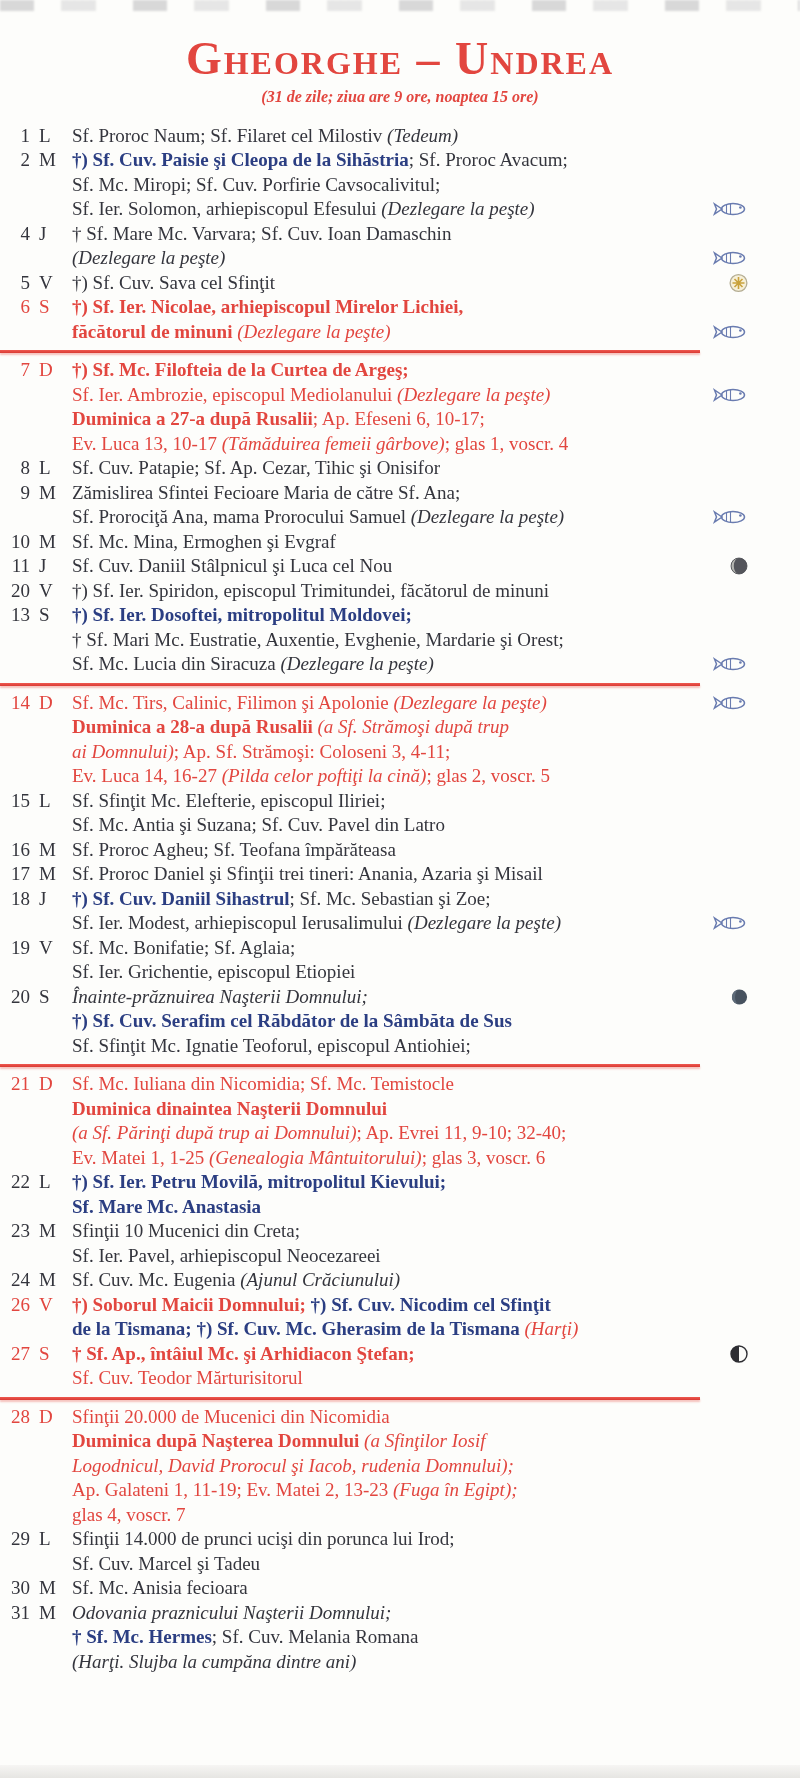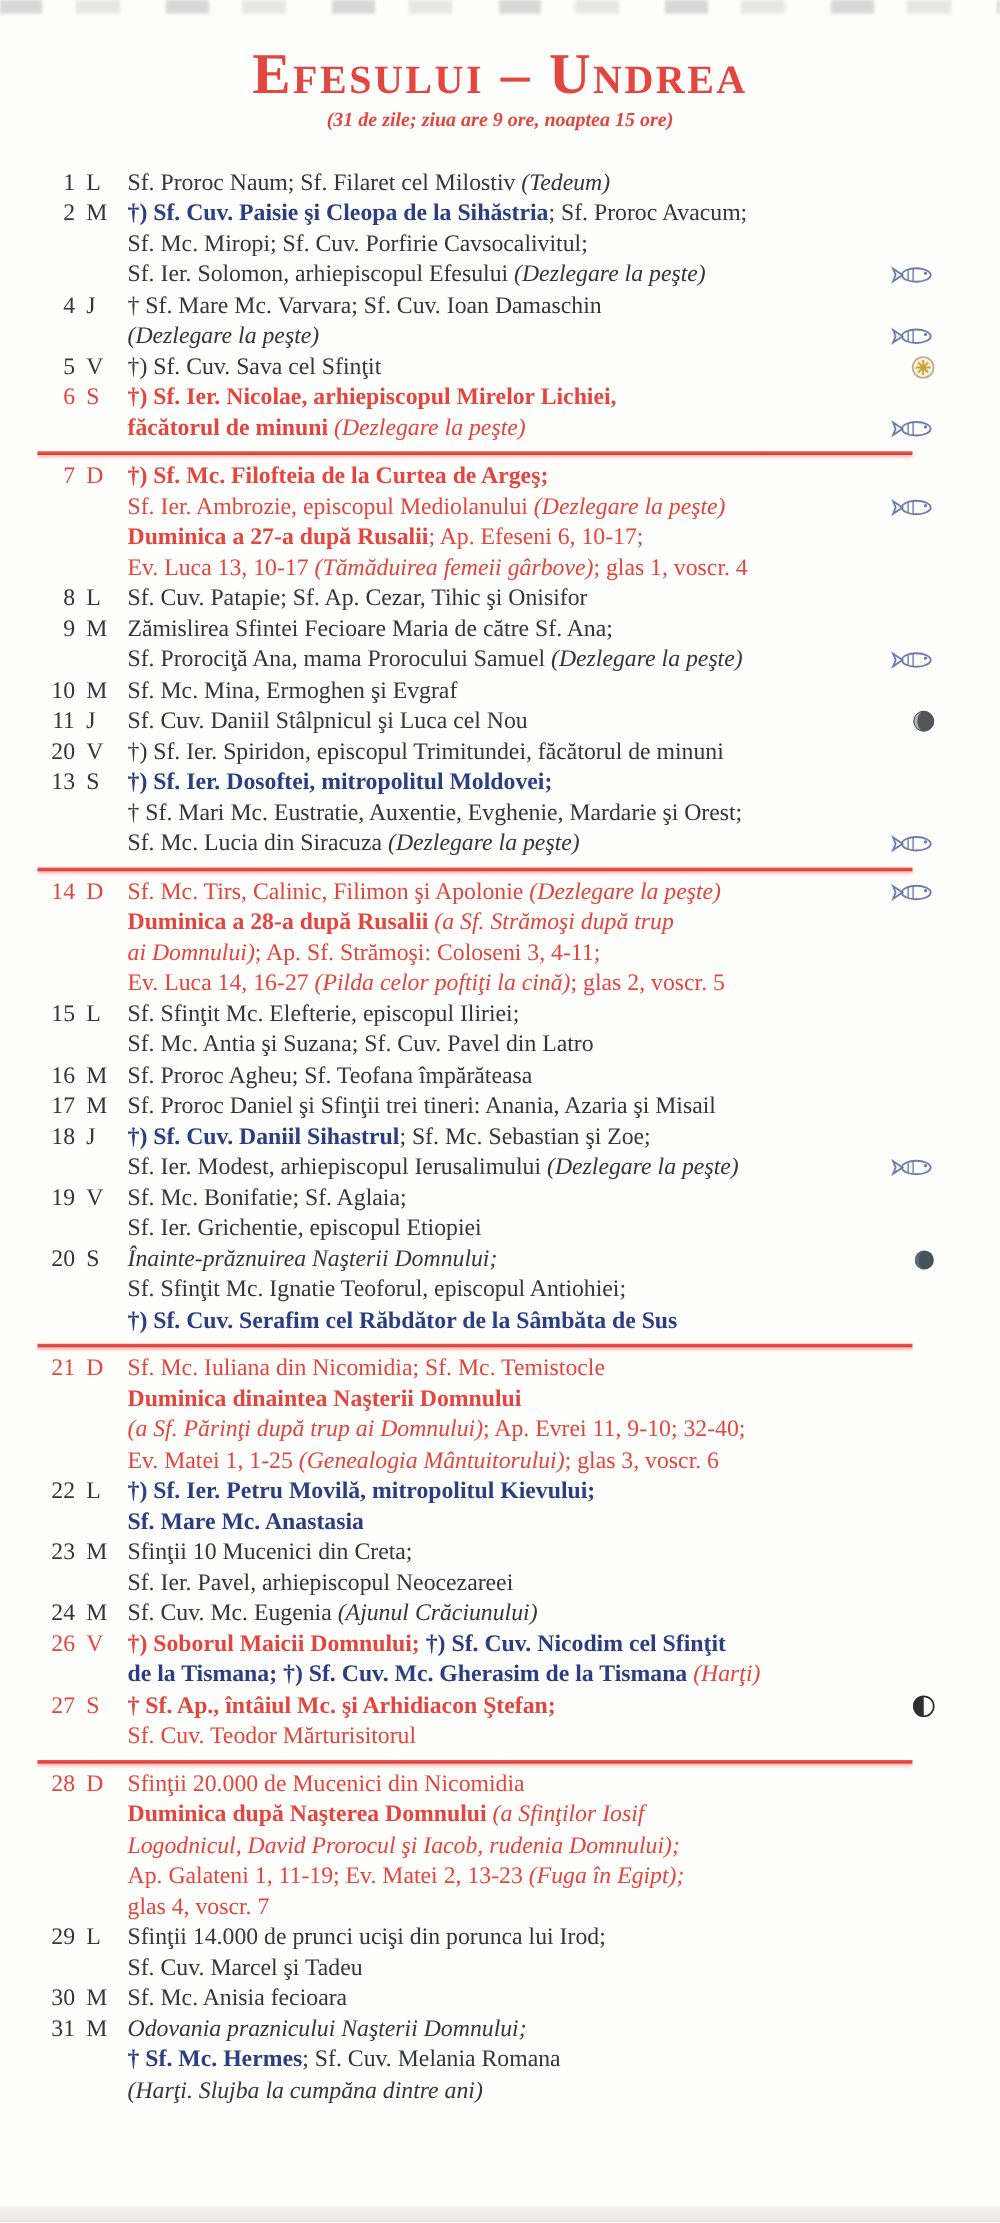--- a/index.html
+++ b/index.html
@@ -44,22 +44,21 @@
   }
   .subtitle{
     margin-top:3px;
     text-align:center;
     font-style:italic;
     font-weight:600;
     font-size:16px;
     color:var(--red);
   }
   .entries{
-    margin-top:29px;
-    padding-left:30px;
+    margin-top:18px;
   }
   .entry{display:flex;align-items:flex-start;}
   .day{
     flex:0 0 72px;
     font-size:19px;
     line-height:24.5px;
     color:var(--ink);
     white-space:nowrap;
   }
   .day.red{color:var(--red);}
@@ -87,21 +86,21 @@
     width:700px;height:3px;margin:6px 0 5px 0;
     background:linear-gradient(#ef5950,#d93a33);
     box-shadow:0 2px 2px rgba(235,120,110,.45);
   }
 </style>
 </head>
 <body>
 
 <div class="page">
   <div class="scan-top"></div>
-  <h1 class="title">Efesului – Undrea</h1>
+  <h1 class="title">Gheorghe – Undrea</h1>
   <div class="subtitle">(31 de zile; ziua are 9 ore, noaptea 15 ore)</div>
   <div class="entries" id="entries">
       <div class="entry">
         <div class="day"><span class="daynum">1</span><span class="daywd">L</span></div>
         <div class="txt">
           <div class="ln"><span class="sg-n">Sf. Proroc Naum; Sf. Filaret cel Milostiv </span><span class="sg-i">(Tedeum)</span></div>
         </div>
       </div>
       <div class="entry">
         <div class="day"><span class="daynum">2</span><span class="daywd">M</span></div>
@@ -270,22 +269,22 @@
           <div class="ln"><span class="sg-n">Sf. Ier. Grichentie, episcopul Etiopiei</span></div>
         </div>
       </div>
       <div class="entry">
         <div class="day"><span class="daynum">20</span><span class="daywd">S</span></div>
         <div class="txt">
           <div class="ln"><span class="sg-i">Înainte-prăznuirea Naşterii Domnului;</span><span class="ln-icon"><svg width="17" height="17" viewBox="0 0 17 17">
                 <circle cx="8.5" cy="8.5" r="7.6" fill="#47525f"></circle>
                 <path d="M8.5 0.9 A7.6 7.6 0 0 0 8.5 16.1 A4.5 7.6 0 0 1 8.5 0.9 Z" fill="#5d6a78"></path>
               </svg></span></div>
+          <div class="ln"><span class="sg-bb">†) Sf. Cuv. Serafim cel Răbdător de la Sâmbăta de Sus</span></div>
           <div class="ln"><span class="sg-n">Sf. Sfinţit Mc. Ignatie Teoforul, episcopul Antiohiei;</span></div>
-          <div class="ln"><span class="sg-bb">†) Sf. Cuv. Serafim cel Răbdător de la Sâmbăta de Sus</span></div>
         </div>
       </div>
       <div class="sep"></div>
       <div class="entry">
         <div class="day red"><span class="daynum">21</span><span class="daywd">D</span></div>
         <div class="txt">
           <div class="ln"><span class="sg-r">Sf. Mc. Iuliana din Nicomidia; Sf. Mc. Temistocle</span></div>
           <div class="ln"><span class="sg-br">Duminica dinaintea Naşterii Domnului</span></div>
           <div class="ln"><span class="sg-ir">(a Sf. Părinţi după trup ai Domnului)</span><span class="sg-r">; Ap. Evrei 11, 9-10; 32-40;</span></div>
           <div class="ln"><span class="sg-r">Ev. Matei 1, 1-25 </span><span class="sg-ir">(Genealogia Mântuitorului)</span><span class="sg-r">; glas 3, voscr. 6</span></div>

